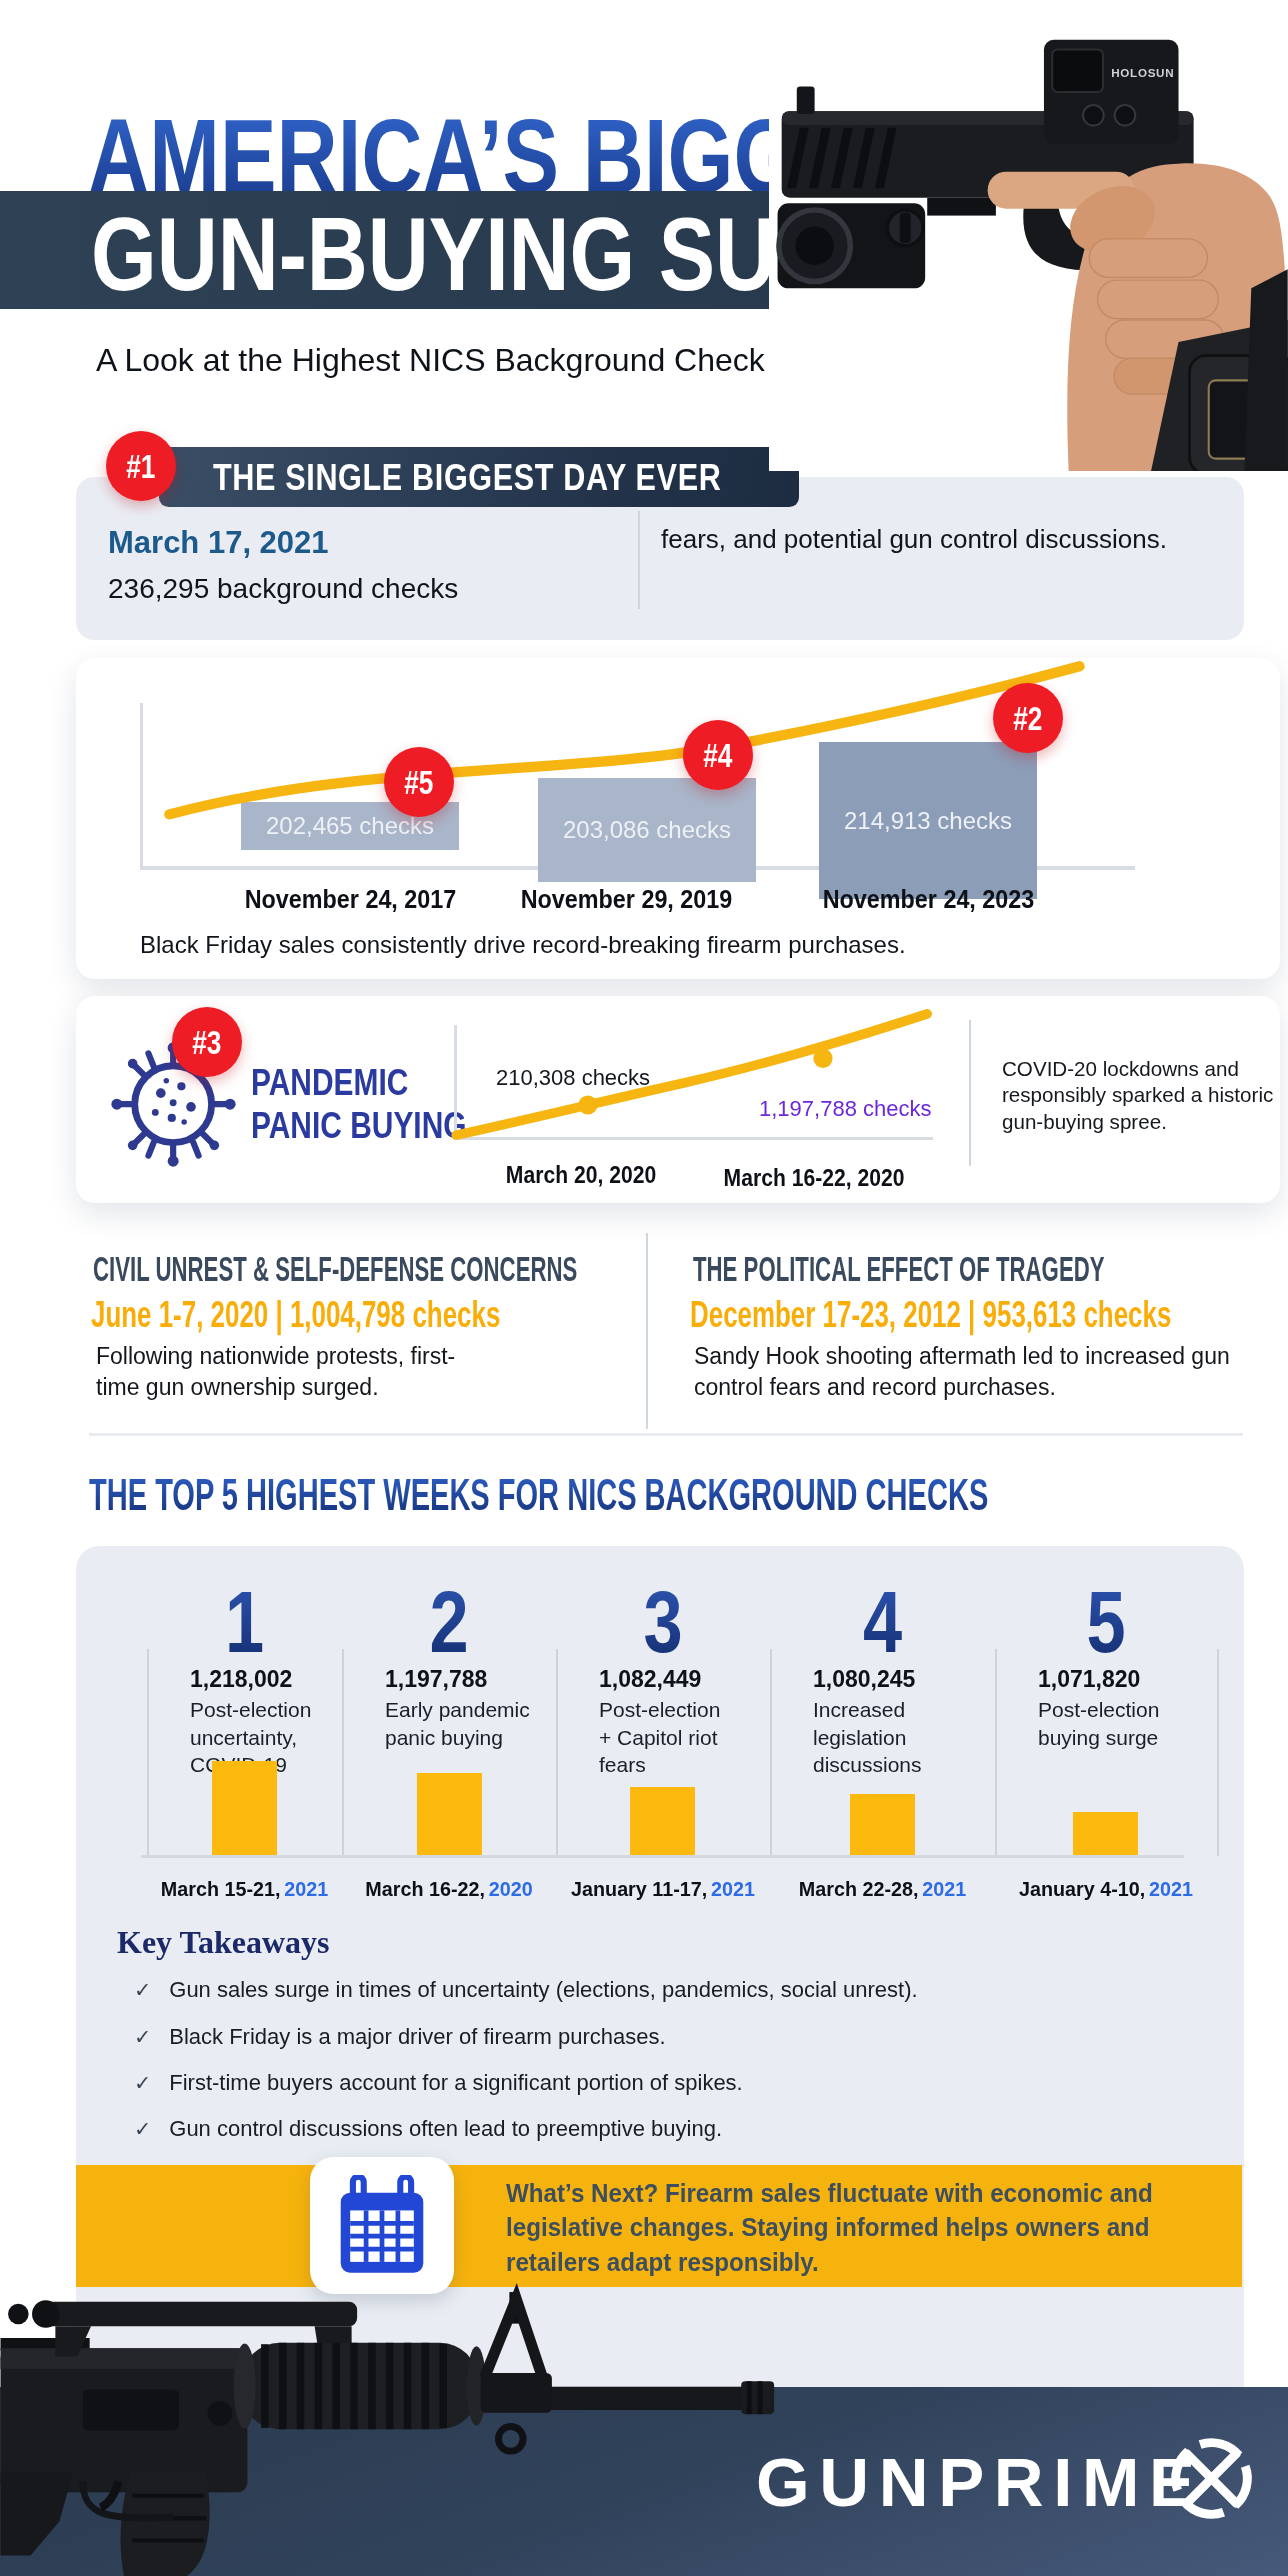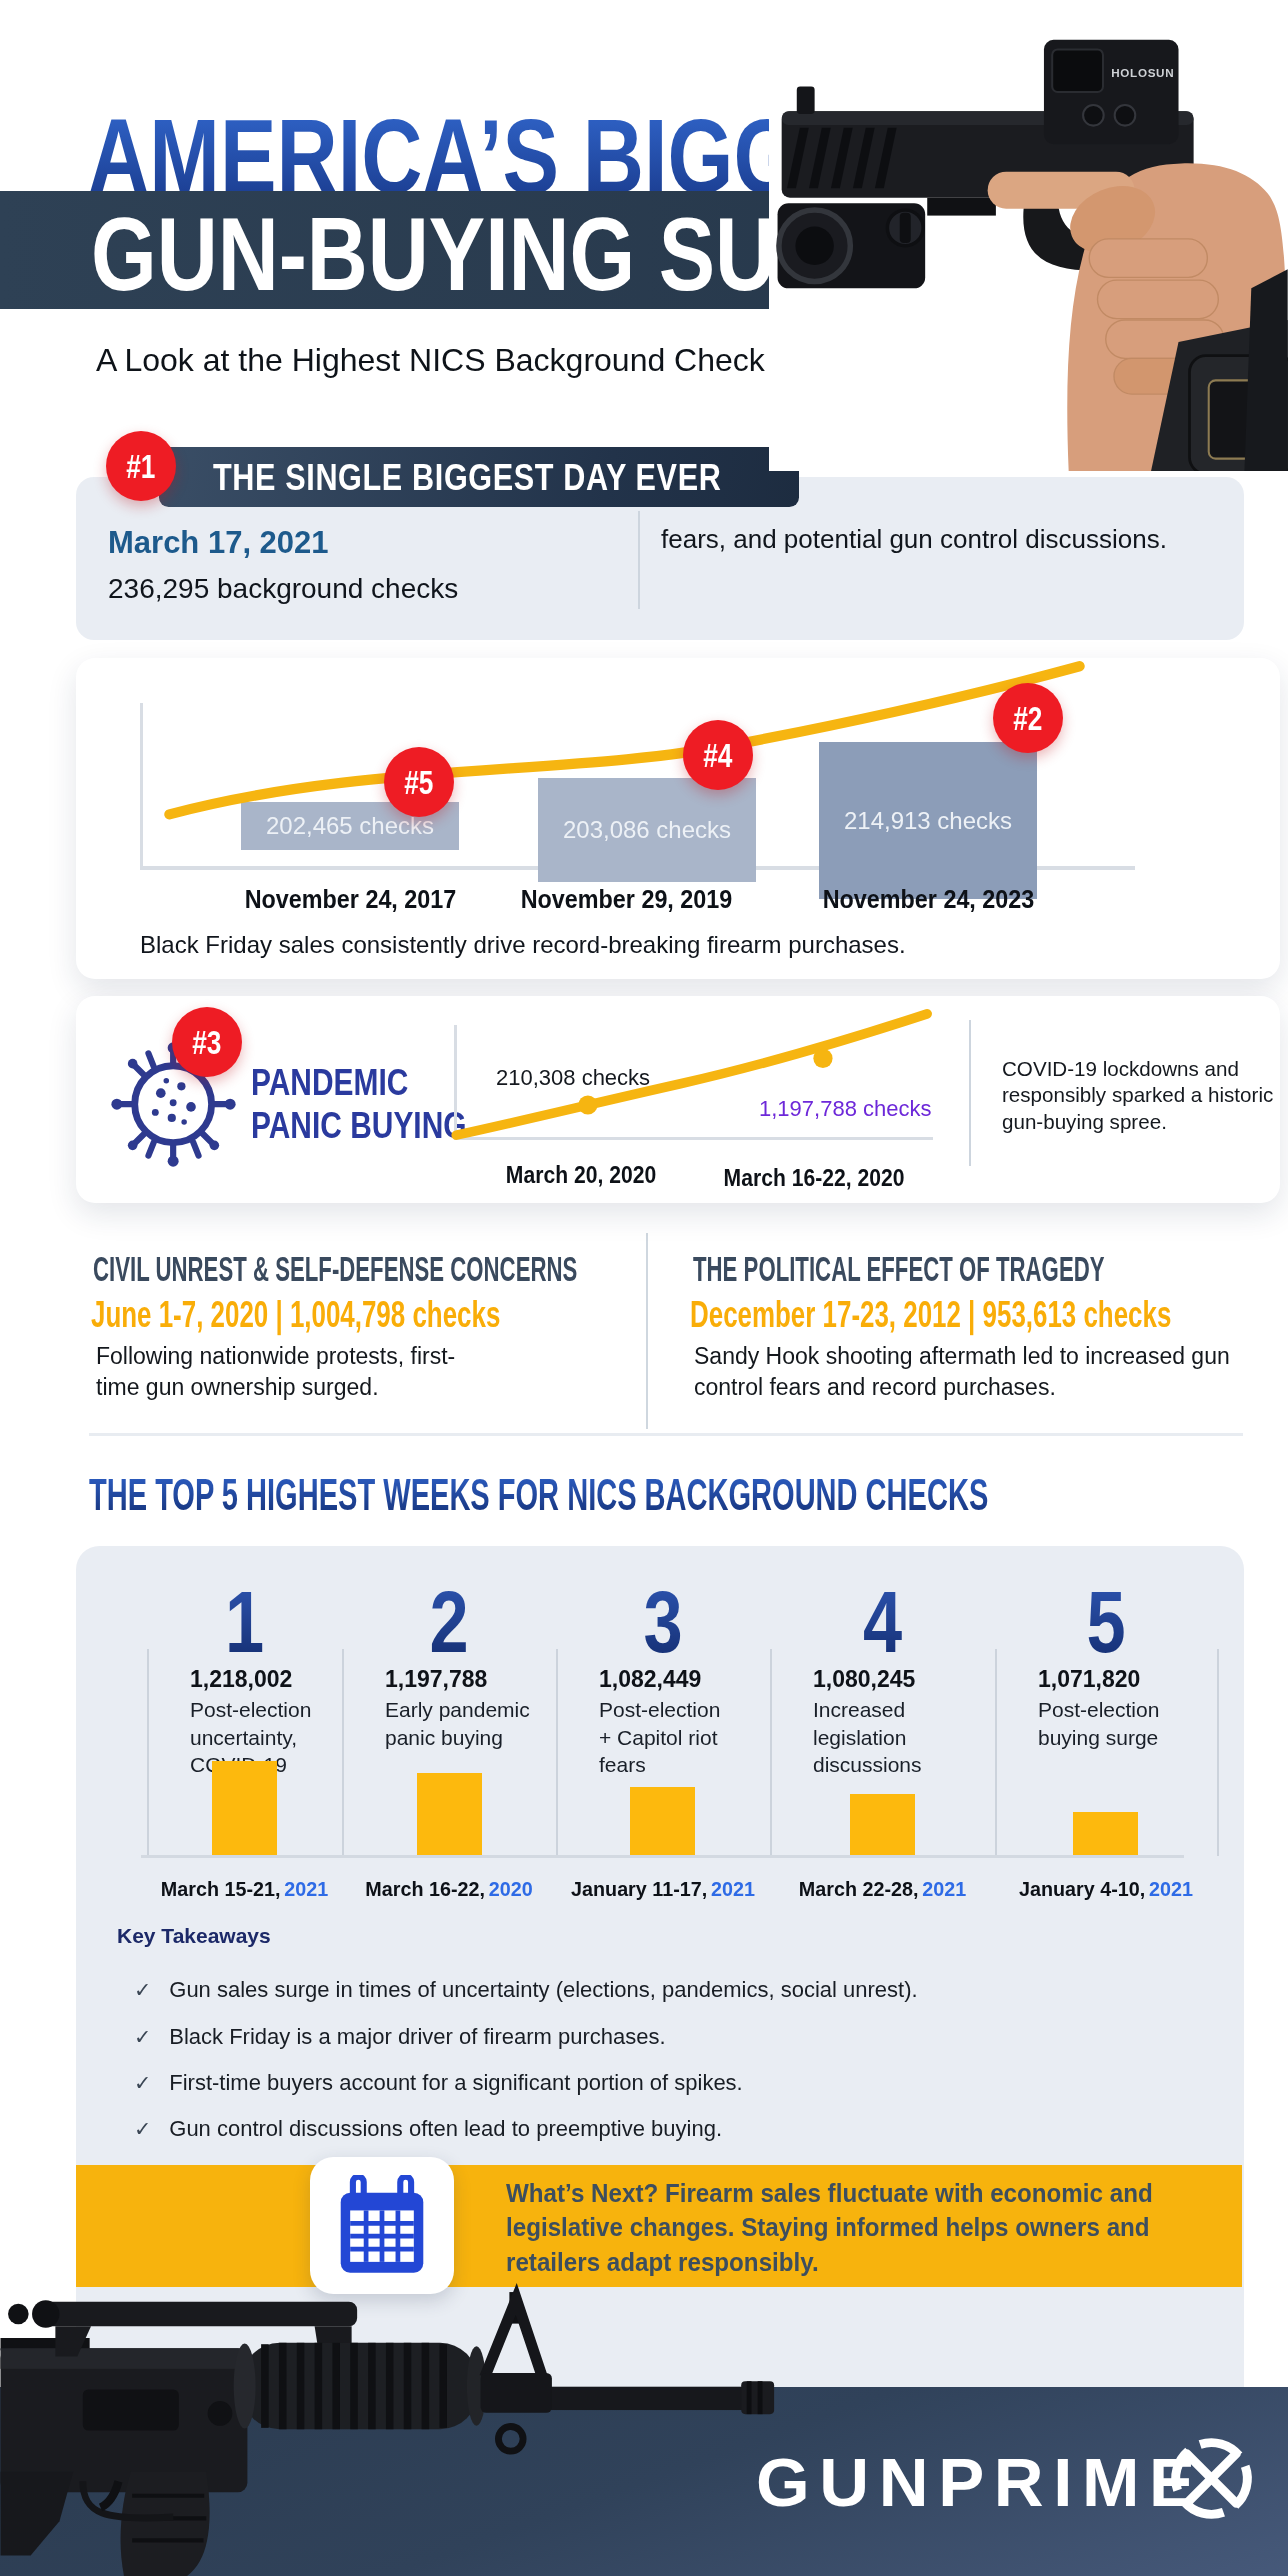--- a/index.html
+++ b/index.html
@@ -108,21 +108,21 @@
   .t5val { position:absolute; left:43px; top:88px; font-size:23px; font-weight:700; color:#0e1218; }
   .t5desc { position:absolute; left:43px; top:118px; font-size:21px; line-height:1.32; color:#191f28; }
   .t5desc span { display:block; }
   .t5bar { position:absolute; bottom:0; width:65px; background:#fdb90d; }
   .h137{height:94px}.h119{height:82px}.h99{height:68px}.h89{height:61px}.h63{height:43px}
   .t5-baseline { left:65px; top:309px; width:1043px; height:3.4px; background:#d3d9e1; }
   .t5date { position:absolute; top:331px; text-align:center; font-size:21px; font-weight:700; color:#0d1117;
     transform:scale(.94,1); transform-origin:center top; white-space:nowrap; }
   .t5date .yr { color:#2e6be6; margin-left:4.1px; }
 
-  .kt-head { left:41px; top:378px; font-size:21px; font-weight:700; color:#1c2968; }
+  .kt-head { left:41px; top:378px; font-size:32px; font-weight:700; color:#1c2968;font-family:Liberation Serif, serif; }
   .kt-item { position:absolute; left:58px; font-size:22px; color:#181d24; white-space:nowrap; }
   .kt-item .chk { color:#3a4654; font-size:20.6px; margin-right:18px; }
 
   
   .yellow-band { left:76px; top:2165px; width:1166px; height:122px; background:#f7b30d; z-index:3; }
   .cal-card { left:310px; top:2157px; width:144px; height:137px; border-radius:23.4px; background:#fff;
     box-shadow:0 6.9px 18px rgba(40,50,80,.18); display:flex; align-items:center; justify-content:center; z-index:4; }
   .wn-text { left:506px; top:2176px; width:742px; font-size:26px; font-weight:700; color:#3d4e5e;
     line-height:1.32; transform:scale(.93,1); transform-origin:left top; z-index:4; }
   .wn-text span { display:block; }
@@ -298,21 +298,21 @@
       <path d="M553,203 C650,182 760,155 880,128 C990,103 1130,62 1240,26" fill="none" stroke="#f6b511" stroke-width="14" stroke-linecap="round"></path>
       <circle cx="745" cy="159" r="14" fill="#f6b511"></circle>
       <circle cx="1088" cy="91" r="14" fill="#f6b511"></circle>
     </svg>
     <div class="abs p-lab1">210,308 checks</div>
     <div class="abs p-lab2">1,197,788 checks</div>
     <div class="p-date p-d1">March 20, 2020</div>
     <div class="p-date p-d2">March 16-22, 2020</div>
     <div class="abs p-div"></div>
     <p class="abs p-desc">
-      <span>COVID-19 lockdowns and</span>
+      <span>COVID-20 lockdowns and</span>
       <span>responsibly sparked a historic</span>
       <span>gun-buying spree.</span>
     </p>
   </section>
 
   <h3 class="abs con-head" style="left:93px;top:1250px">CIVIL UNREST &amp; SELF-DEFENSE CONCERNS</h3>
   <div class="abs con-stat" style="left:91px;top:1294px">June 1-7, 2020 | 1,004,798 checks</div>
   <p class="abs con-desc" style="left:96px;top:1341px">
     <span>Following nationwide protests, first-</span>
     <span>time gun ownership surged.</span>

